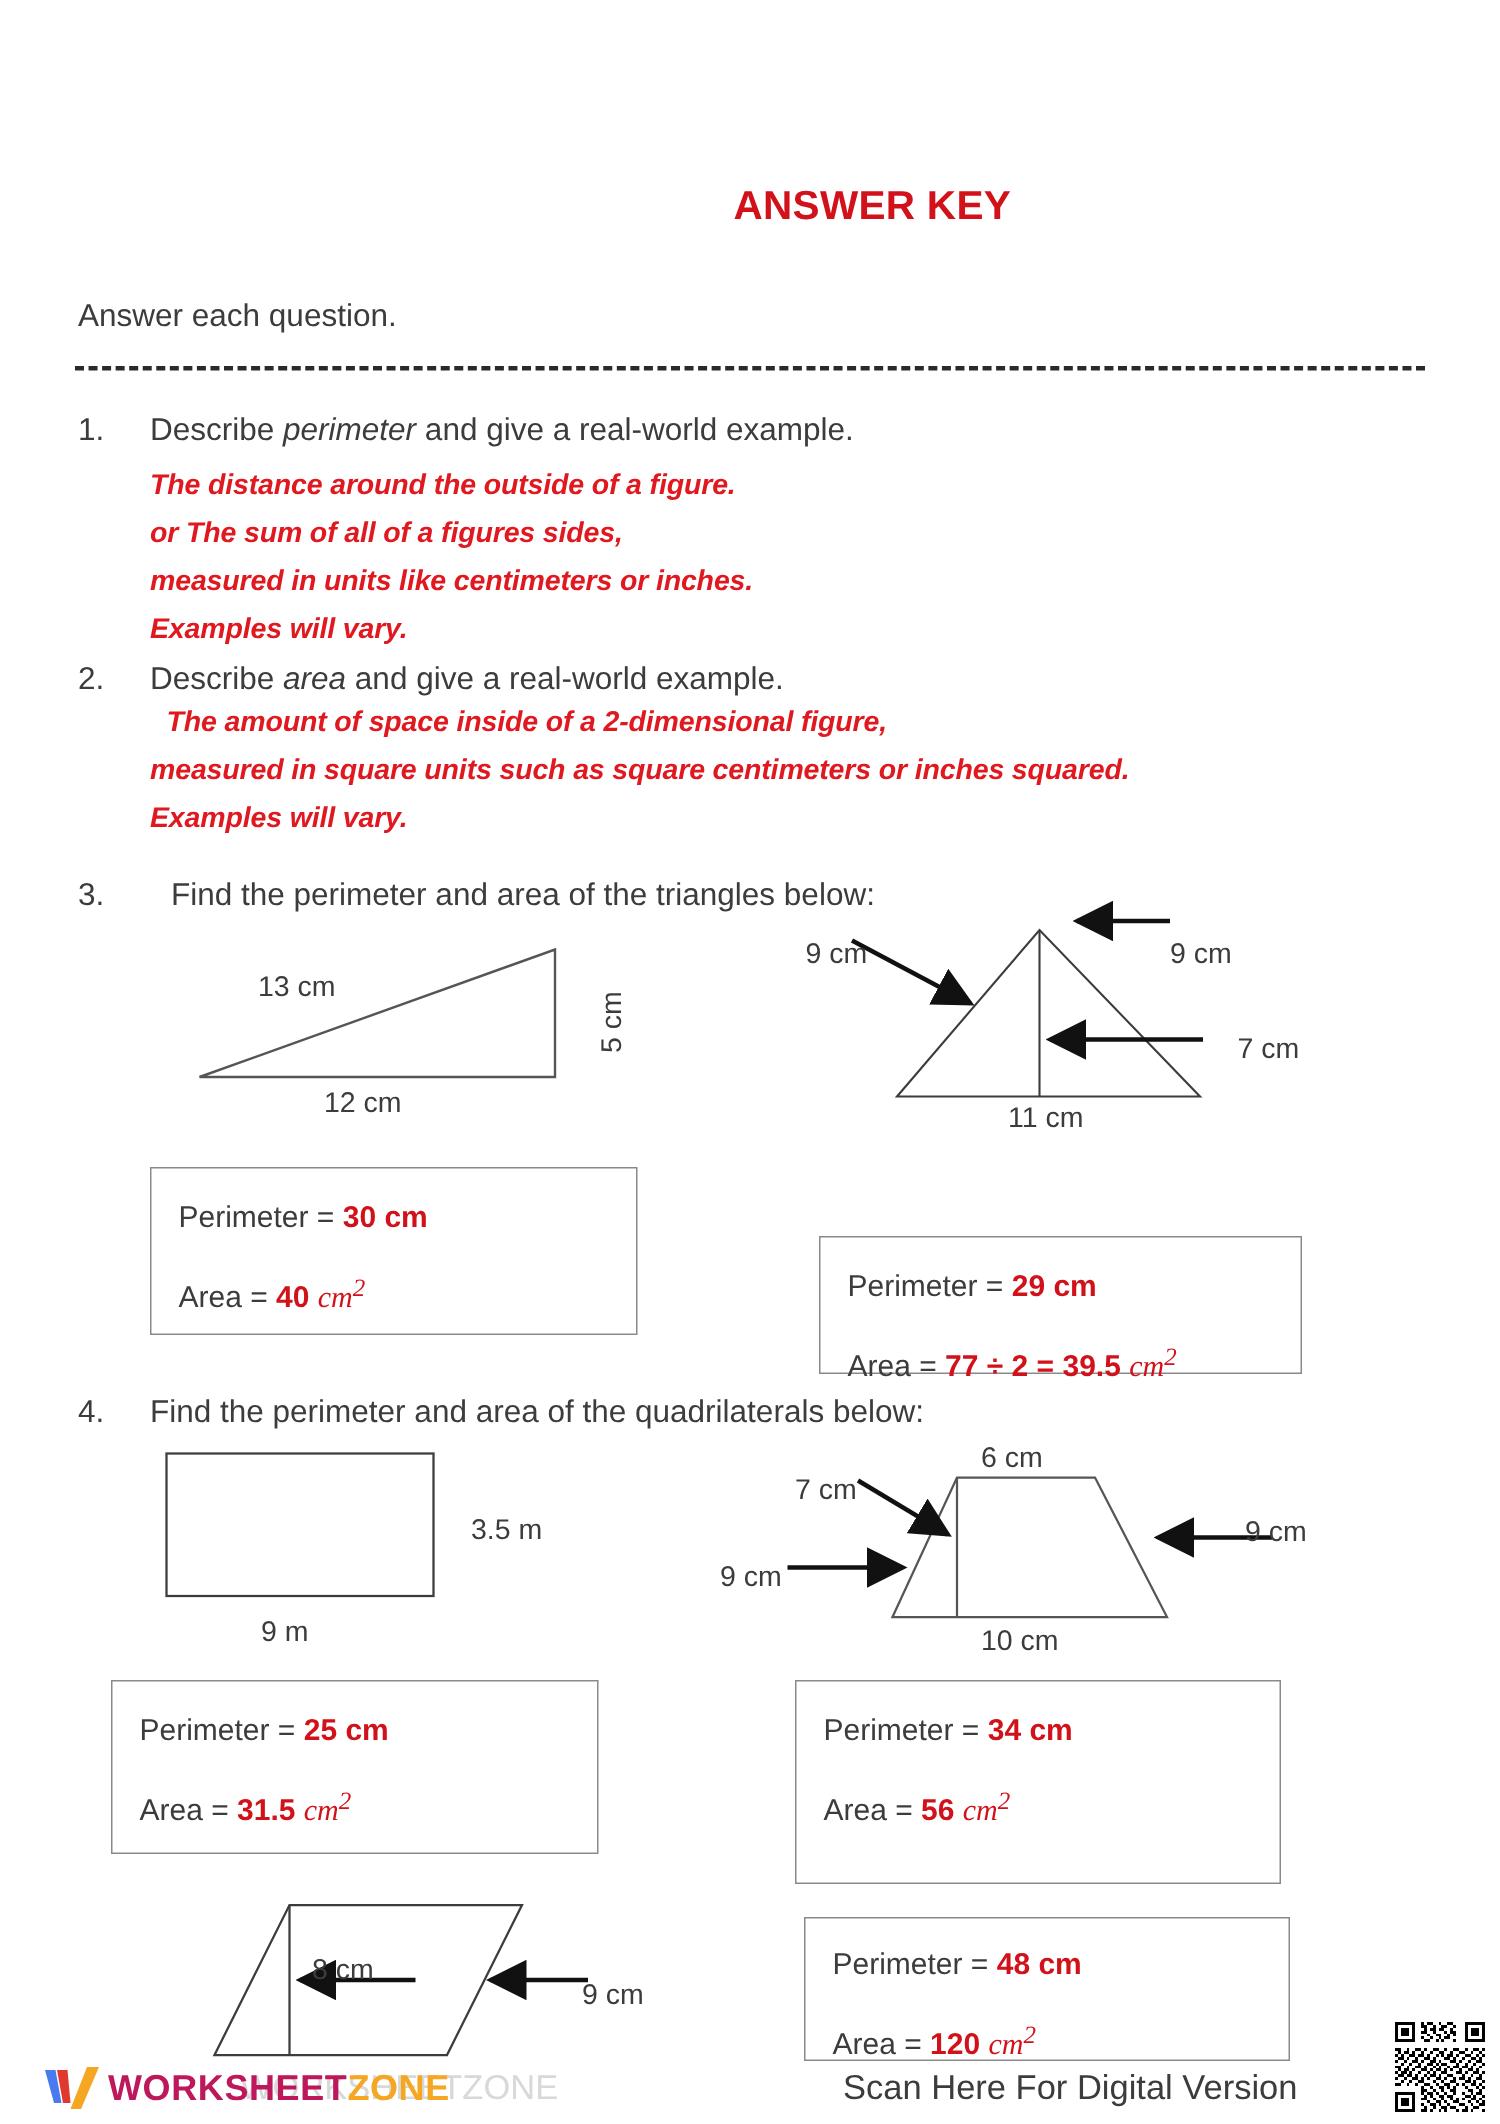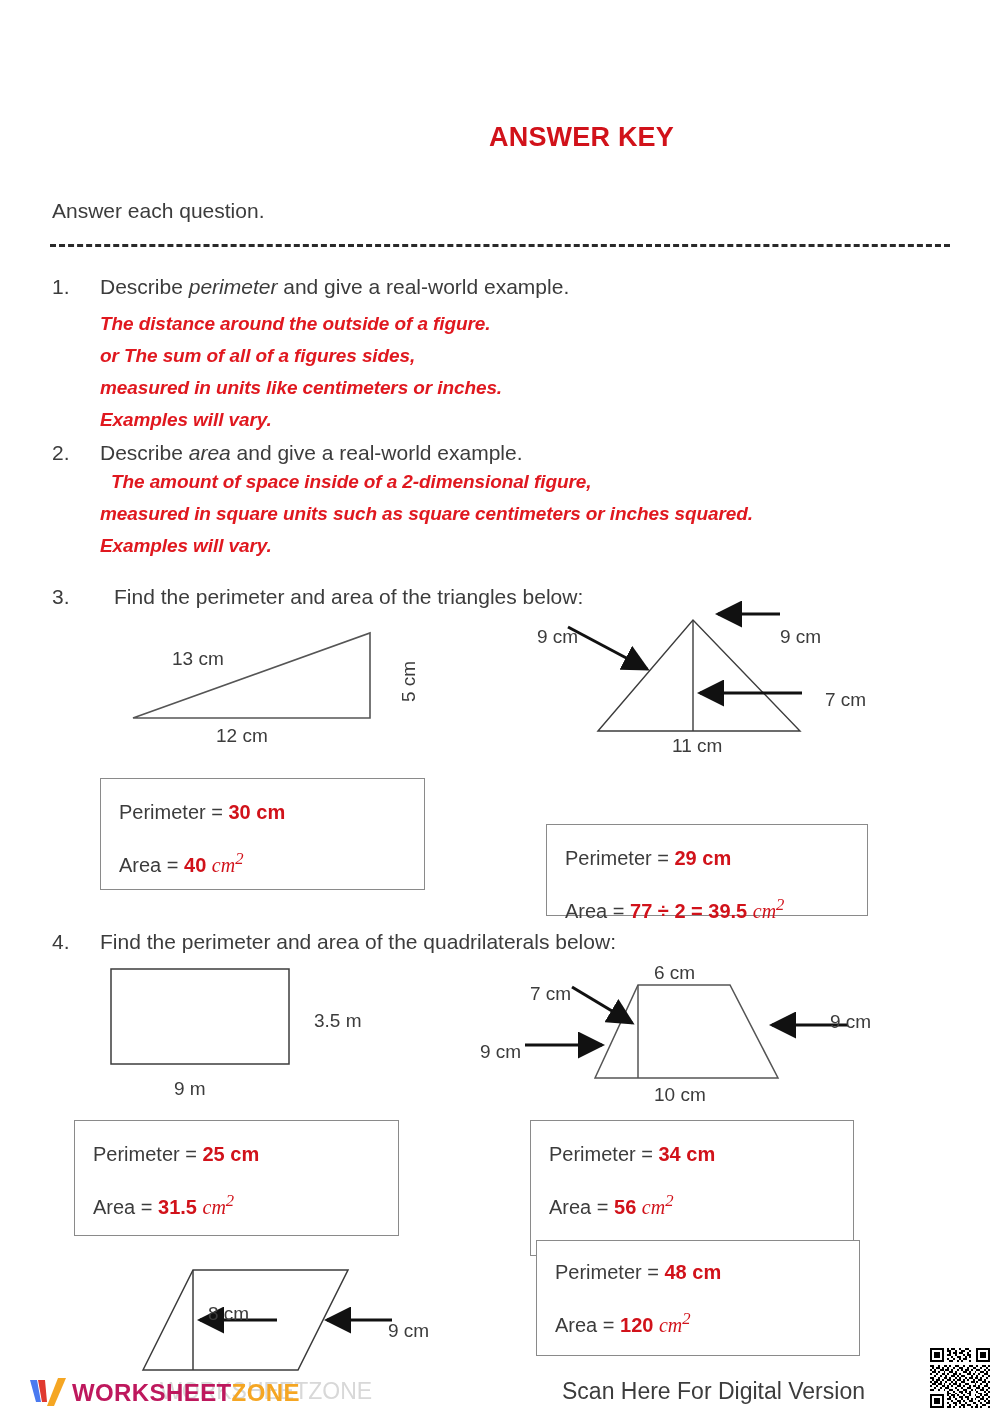--- a/index.html
+++ b/index.html
@@ -185,21 +185,21 @@
       <line x1="63" y1="8" x2="63" y2="108" stroke="#3c3c3c" stroke-width="1.5"></line>
 
       <line x1="147" y1="58" x2="70" y2="58" stroke="#111" stroke-width="3" marker-end="url(#ar3)"></line>
 
       <line x1="262" y1="58" x2="197" y2="58" stroke="#111" stroke-width="3" marker-end="url(#ar3)"></line>
     </svg>
   </div>
   <div class="abs dim" style="left:208px;top:1303px;">8 cm</div>
   <div class="abs dim" style="left:388px;top:1320px;">9 cm</div>
 
-  <div class="abs answerbox" style="left:536px;top:1240px;width:324px;height:116px;">
+  <div class="abs answerbox" style="left:536px;top:1278px;width:324px;height:96px;">
     <div class="abs arow" style="left:18px;top:20px;">
       <span>Perimeter = </span><span class="val">48 cm</span>
     </div>
     <div class="abs arow" style="left:18px;top:68px;">
       <span>Area = </span><span class="val">120 </span><span class="unit">cm</span><sup class="unit">2</sup>
     </div>
   </div>
 
   <div class="abs" id="watermark">WORKSHEETZONE</div>
   <div class="abs" id="scan-text">Scan Here For Digital Version</div>

